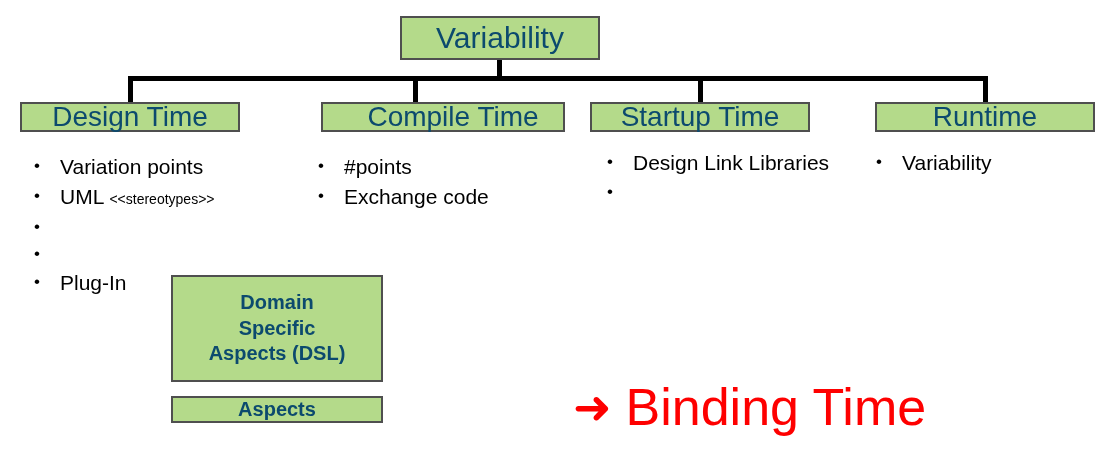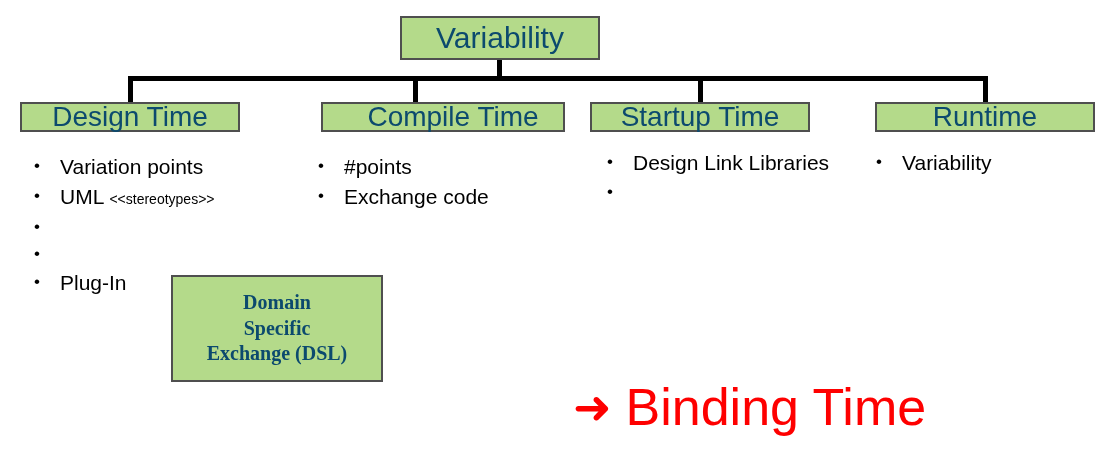--- a/index.html
+++ b/index.html
@@ -42,21 +42,21 @@
     font-size: 20px;
     font-weight: bold;
     line-height: 1.28;
   }
 
   #box-root    { left: 400px; top: 16px;  width: 200px; height: 44px; }
   #box-design  { left: 20px;  top: 102px; width: 220px; height: 30px; }
   #box-compile { left: 321px; top: 102px; width: 244px; height: 30px; padding-left: 20px; }
   #box-startup { left: 590px; top: 102px; width: 220px; height: 30px; }
   #box-runtime { left: 875px; top: 102px; width: 220px; height: 30px; }
-  #box-dsl     { left: 171px; top: 275px; width: 212px; height: 107px; flex-direction: column; font-family: Liberation Serif, serif; }
+  #box-dsl     { left: 171px; top: 275px; width: 212px; height: 107px; flex-direction: column; }
   #box-aspects { left: 171px; top: 396px; width: 212px; height: 27px; }
 
   .dsl-line { display: block; }
 
   
   .conn {
     position: absolute;
     background: #000000;
   }
   #trunk     { left: 497px; top: 60px;  width: 5px;   height: 20px; }
@@ -181,22 +181,23 @@
   <div class="bullets" id="list-runtime">
     <div class="row">
       <span class="dot">•</span>
       <span class="txt">Variability</span>
     </div>
   </div>
 
   <div class="gbox side" id="box-dsl">
     <span class="dsl-line">Domain</span>
     <span class="dsl-line">Specific</span>
-    <span class="dsl-line">Exchange (DSL)</span>
-  </div>
-
+    <span class="dsl-line">Aspects (DSL)</span>
+  </div>
+
+  <div class="gbox side" id="box-aspects">Aspects</div>
 
   <div id="binding">
     <span class="arrow">➜</span>
     <span class="label">Binding Time</span>
   </div>
 
 </div>
 
 </body></html>

